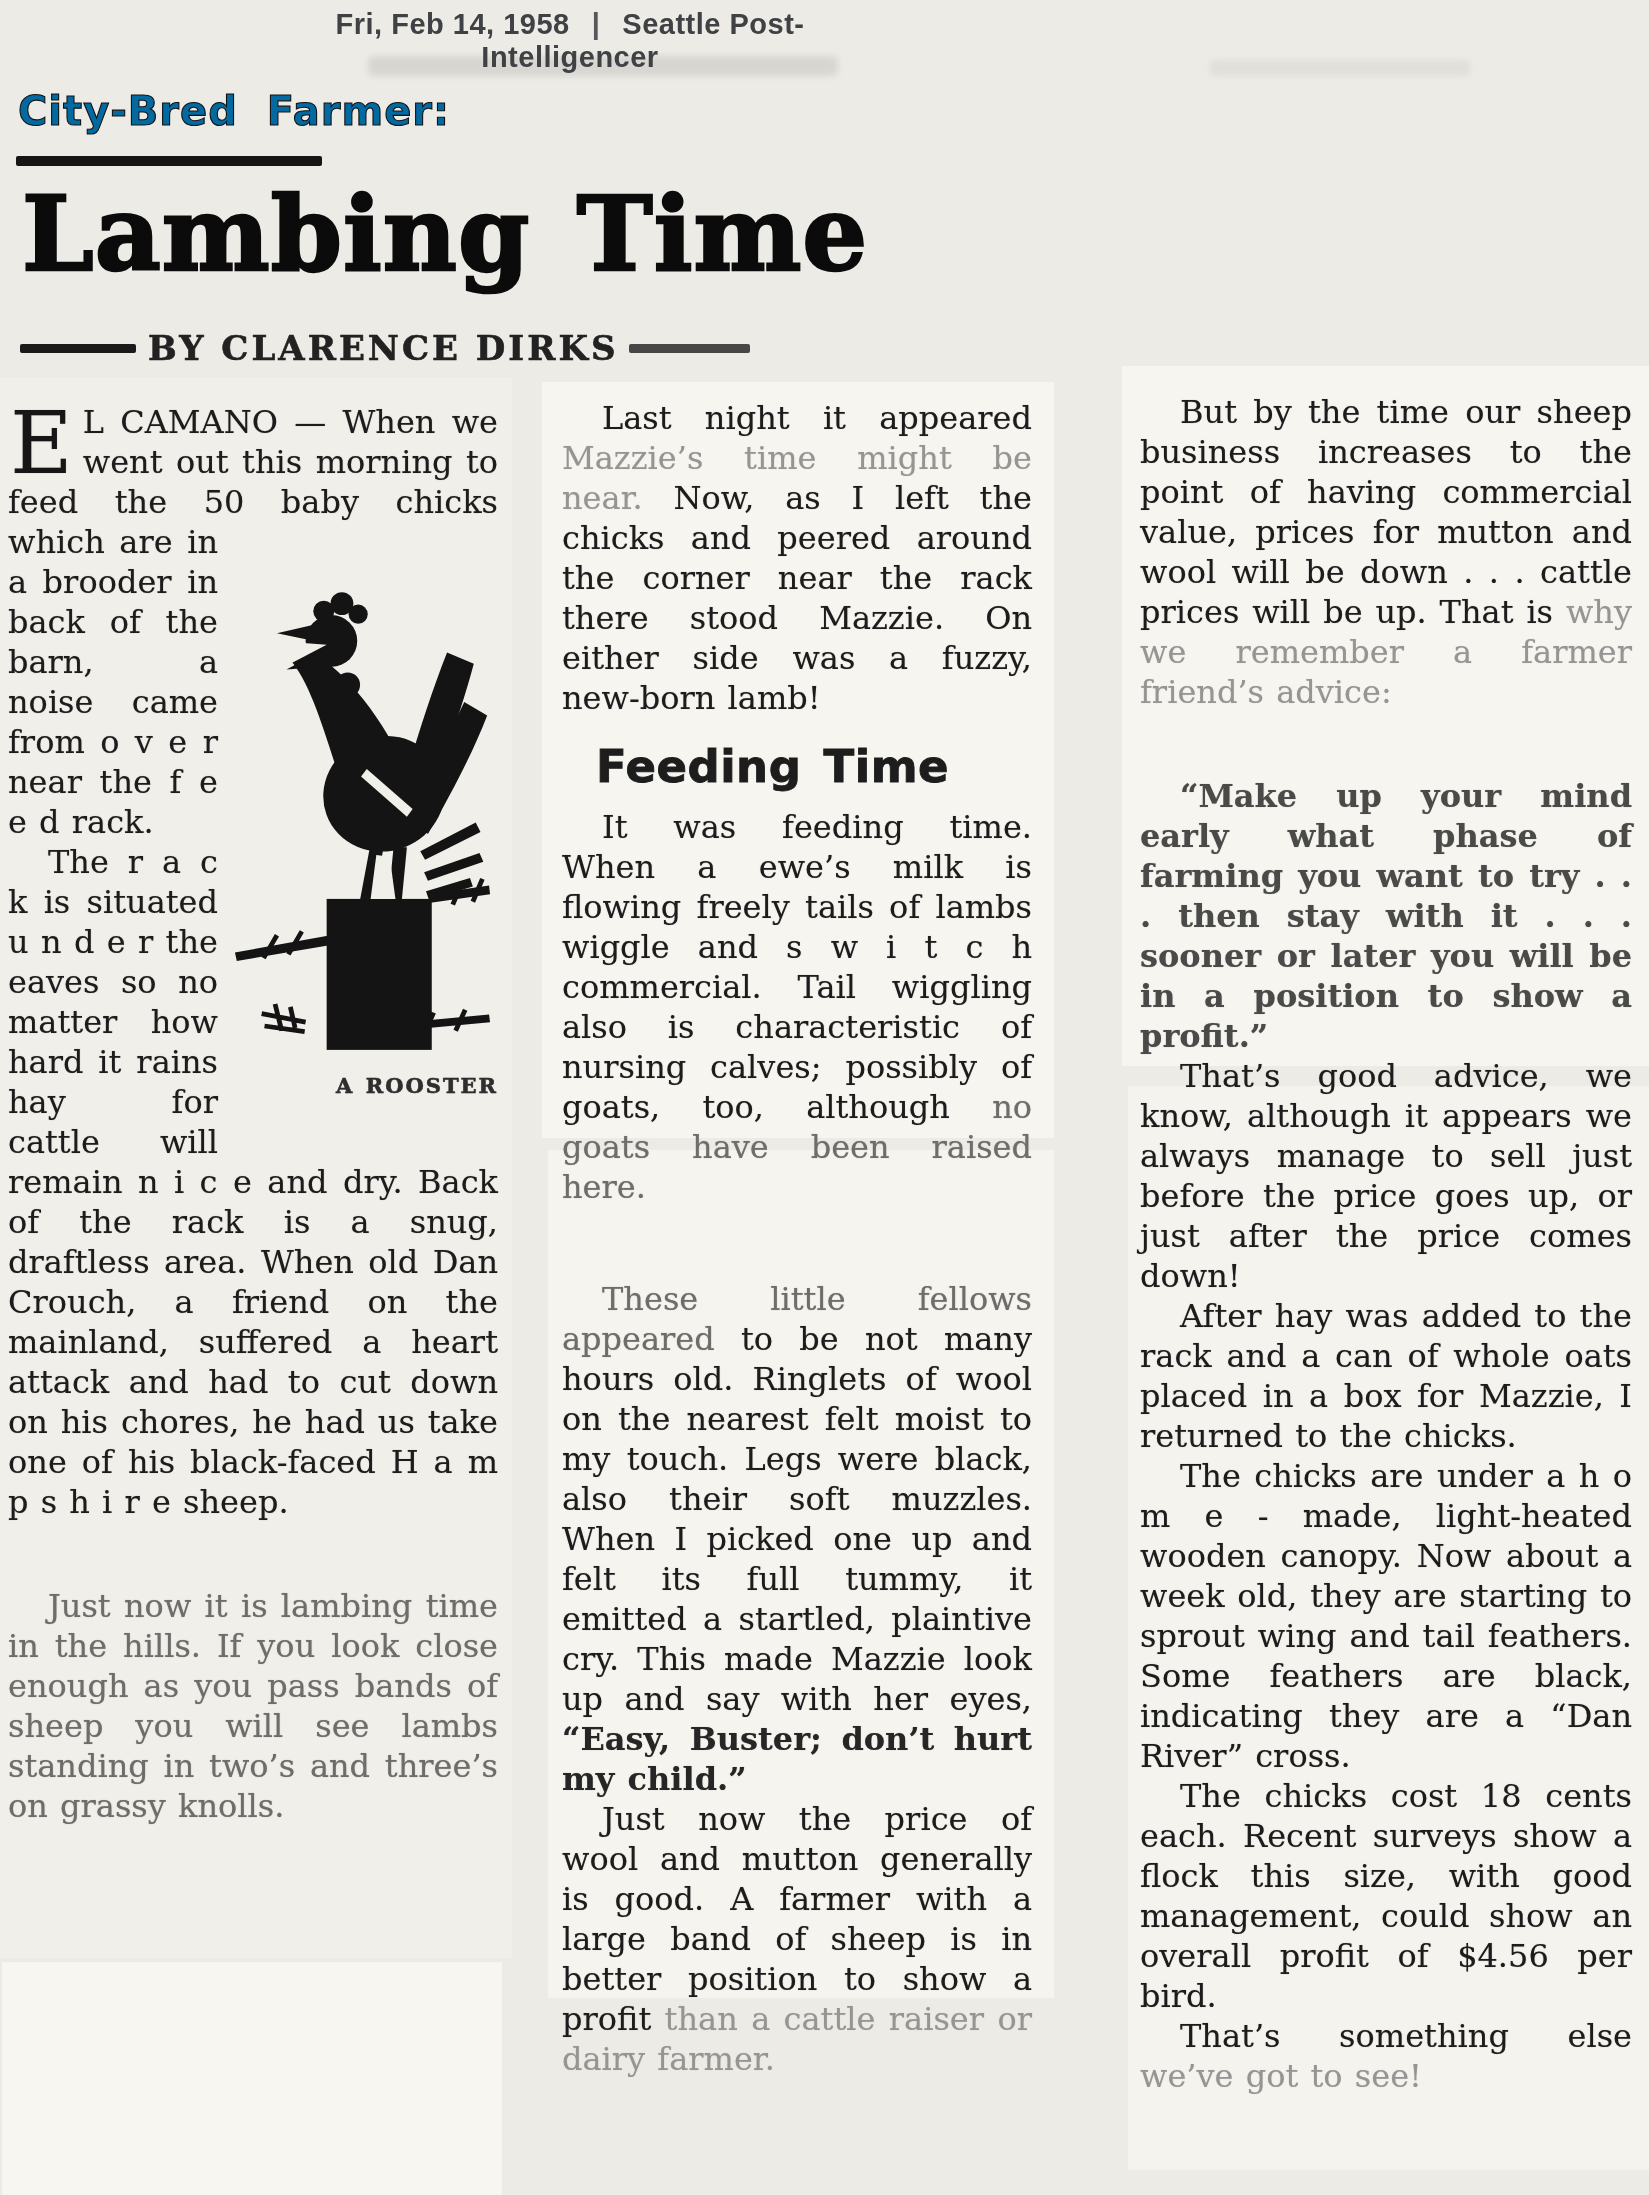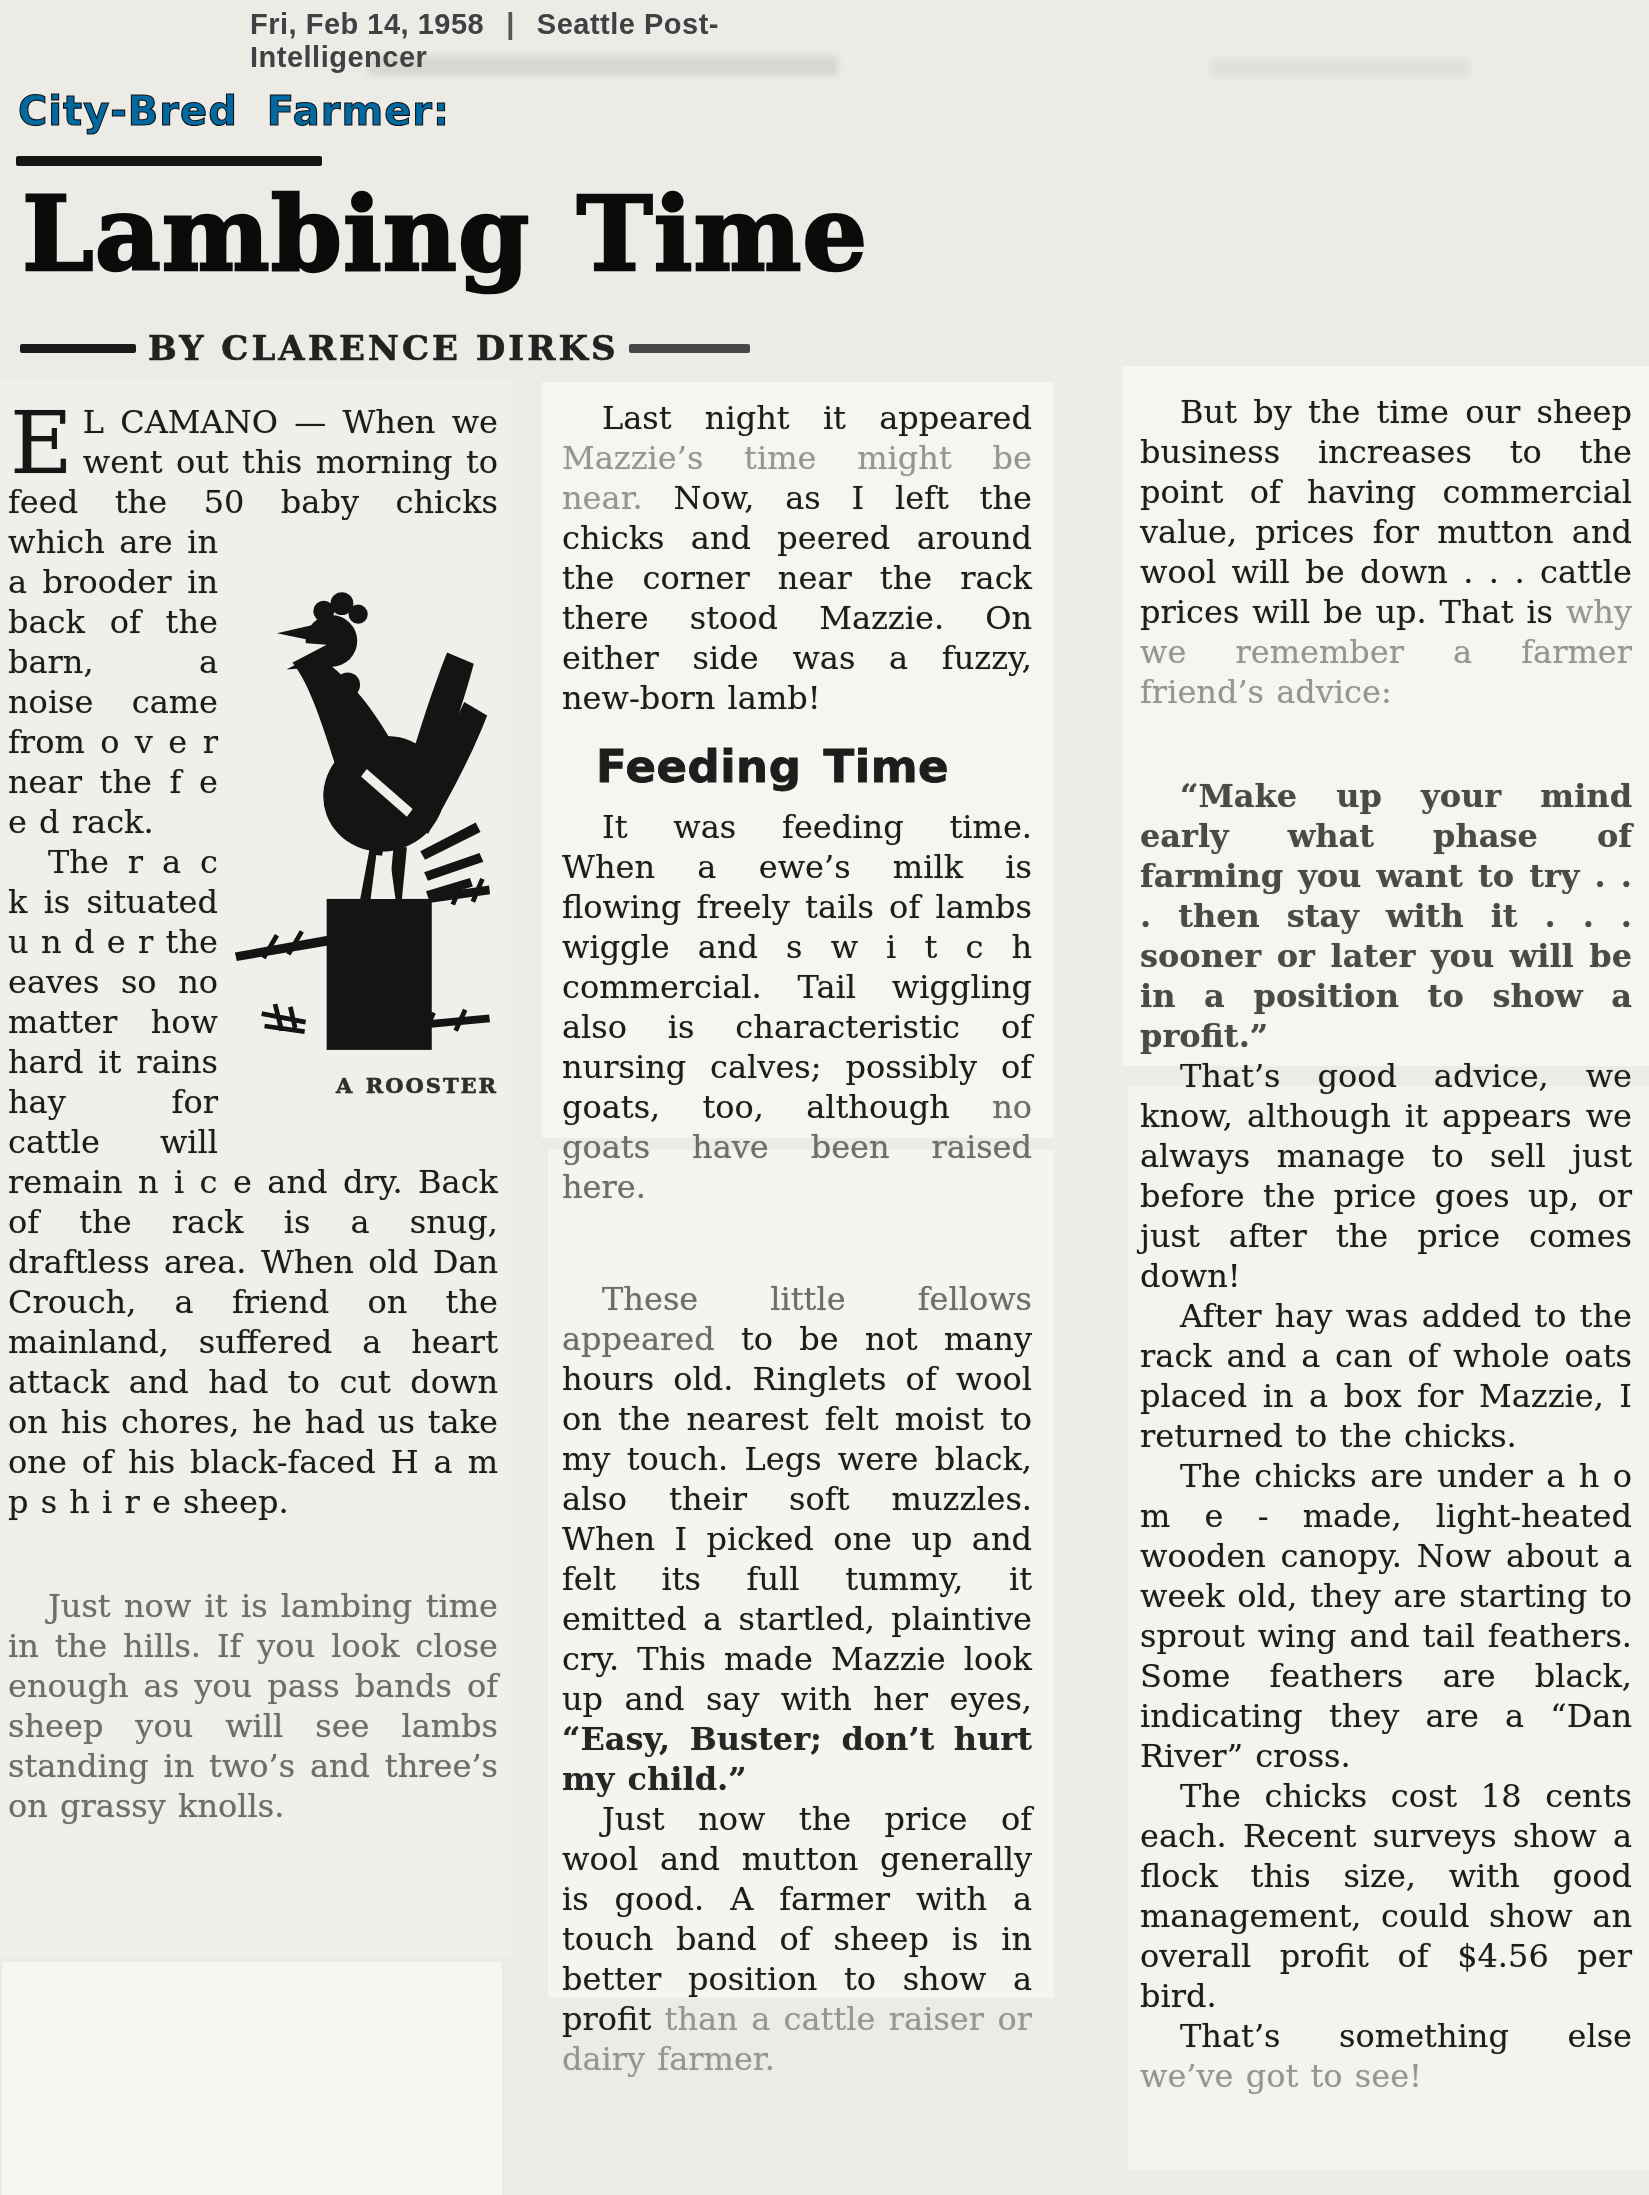--- a/index.html
+++ b/index.html
@@ -9,21 +9,21 @@
     background:#edebe5;
     overflow:hidden;
     font-family:"DejaVu Serif","Liberation Serif",serif;
     color:#1c1c1c;
   }
   .clip{position:absolute;z-index:0;}
   .smudge{position:absolute;z-index:0;filter:blur(3px);border-radius:6px;}
 
   .masthead{
     position:absolute;left:250px;top:8px;width:640px;
-    text-align:left;z-index:2;
+    text-align:center;z-index:2;
     font-family:"Liberation Sans","DejaVu Sans",sans-serif;
     font-size:29px;color:#3f4145;letter-spacing:.5px;font-weight:600;
   }
   .masthead .sep{margin:0 22px;color:#55575b;}
 
   .kicker{
     position:absolute;left:18px;top:88px;z-index:2;
     font-family:"DejaVu Sans","Liberation Sans",sans-serif;
     font-size:40px;font-weight:bold;color:#0369a1;
     letter-spacing:1px;word-spacing:14px;
@@ -176,21 +176,21 @@
     </p>
     <p>The r a c k is situated u n d e r the eaves so no matter how hard it rains hay for cattle will remain n i c e and dry. Back of the rack is a snug, draftless area. When old Dan Crouch, a friend on the mainland, suffered a heart attack and had to cut down on his chores, he had us take one of his black-faced H a m p s h i r e sheep.</p>
     <p class="sp-lg dim">Just now it is lambing time in the hills. If you look close enough as you pass bands of sheep you will see lambs standing in two’s and three’s on grassy knolls.</p>
   </div>
 
   <div class="col col2">
     <p><span>Last night it appeared </span><span class="faded">Mazzie’s time might be near. </span><span>Now, as I left the chicks and peered around the corner near the rack there stood Mazzie. On either side was a fuzzy, new-born lamb!</span></p>
     <h2 class="subhead feeding">Feeding Time</h2>
     <p><span>It was feeding time. When a ewe’s milk is flowing freely tails of lambs wiggle and s w i t c h commercial. Tail wiggling also is characteristic of nursing calves; possibly of goats, too, although </span><span class="dim">no goats have been raised here.</span></p>
     <p class="sp-xl"><span class="dim">These little fellows appeared </span><span>to be not many hours old. Ringlets of wool on the nearest felt moist to my touch. Legs were black, also their soft muzzles. When I picked one up and felt its full tummy, it emitted a startled, plaintive cry. This made Mazzie look up and say with her eyes, </span><span class="boldink">“Easy, Buster; don’t hurt my child.”</span></p>
-    <p><span>Just now the price of wool and mutton generally is good. A farmer with a touch band of sheep is in better position to show a profit </span><span class="faded">than a cattle raiser or dairy farmer.</span></p>
+    <p><span>Just now the price of wool and mutton generally is good. A farmer with a large band of sheep is in better position to show a profit </span><span class="faded">than a cattle raiser or dairy farmer.</span></p>
   </div>
 
   <div class="col col3">
     <p><span>But by the time our sheep business increases to the point of having commercial value, prices for mutton and wool will be down . . . cattle prices will be up. That is </span><span class="faded">why we remember a farmer friend’s advice:</span></p>
     <p class="quote sp-lg">“Make up your mind early what phase of farming you want to try . . . then stay with it . . . sooner or later you will be in a position to show a profit.”</p>
     <p>That’s good advice, we know, although it appears we always manage to sell just before the price goes up, or just after the price comes down!</p>
     <p>After hay was added to the rack and a can of whole oats placed in a box for Mazzie, I returned to the chicks.</p>
     <p>The chicks are under a h o m e - made, light-heated wooden canopy. Now about a week old, they are starting to sprout wing and tail feathers. Some feathers are black, indicating they are a “Dan River” cross.</p>
     <p>The chicks cost 18 cents each. Recent surveys show a flock this size, with good management, could show an overall profit of $4.56 per bird.</p>
     <p><span>That’s something else </span><span class="faded">we’ve got to see!</span></p>

